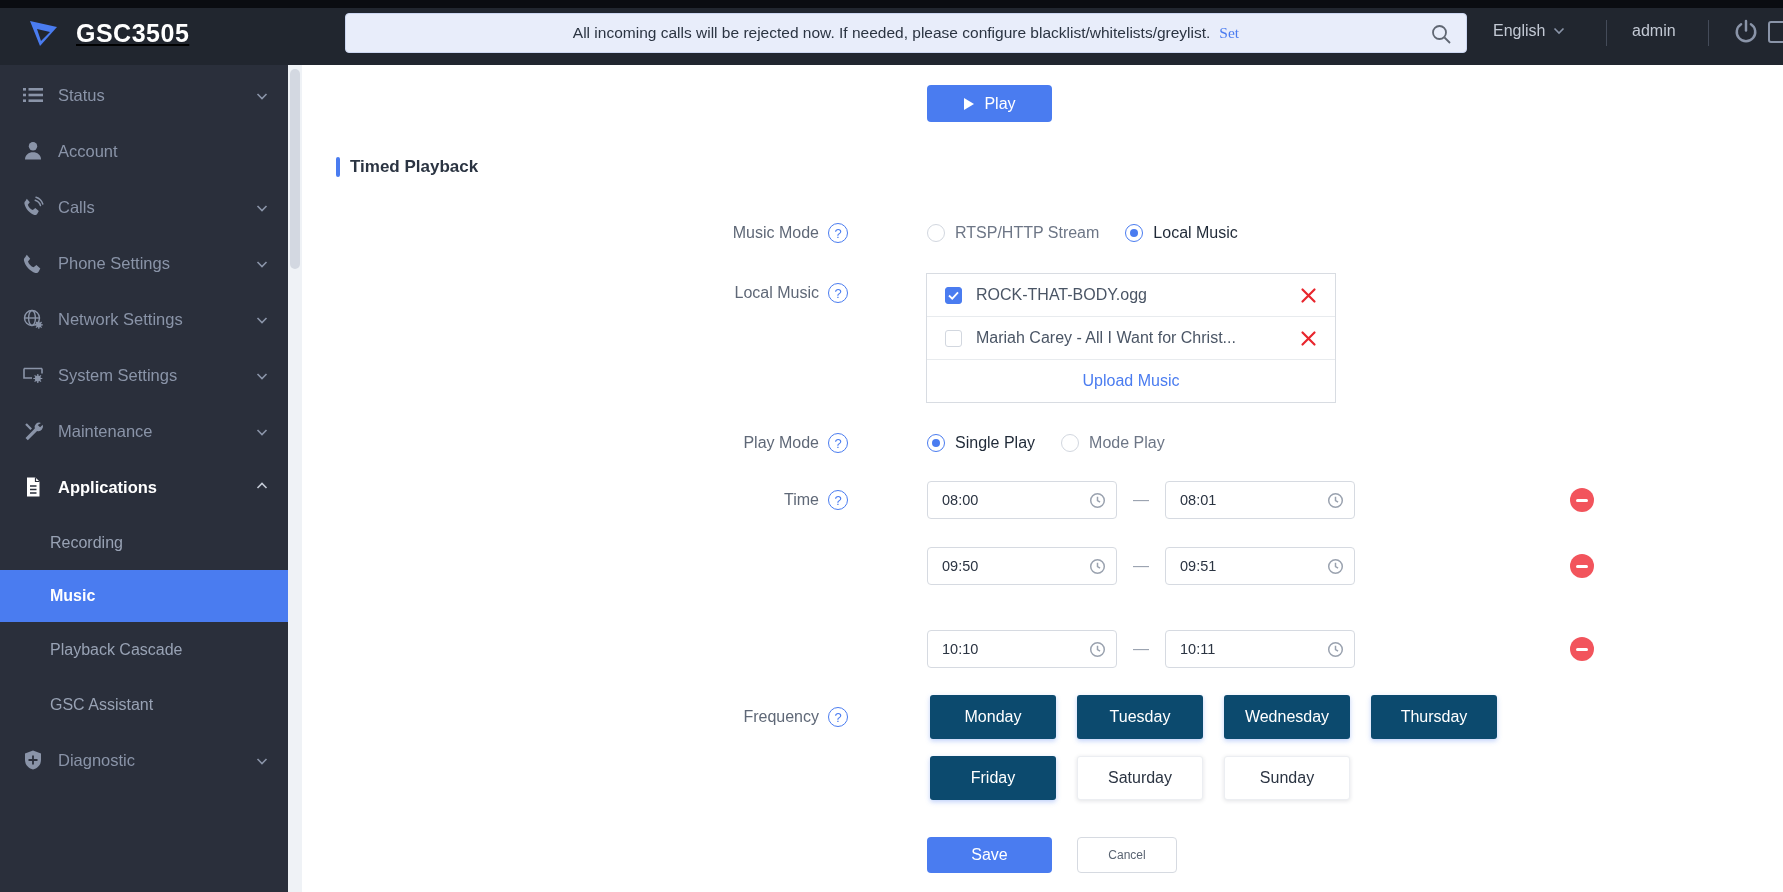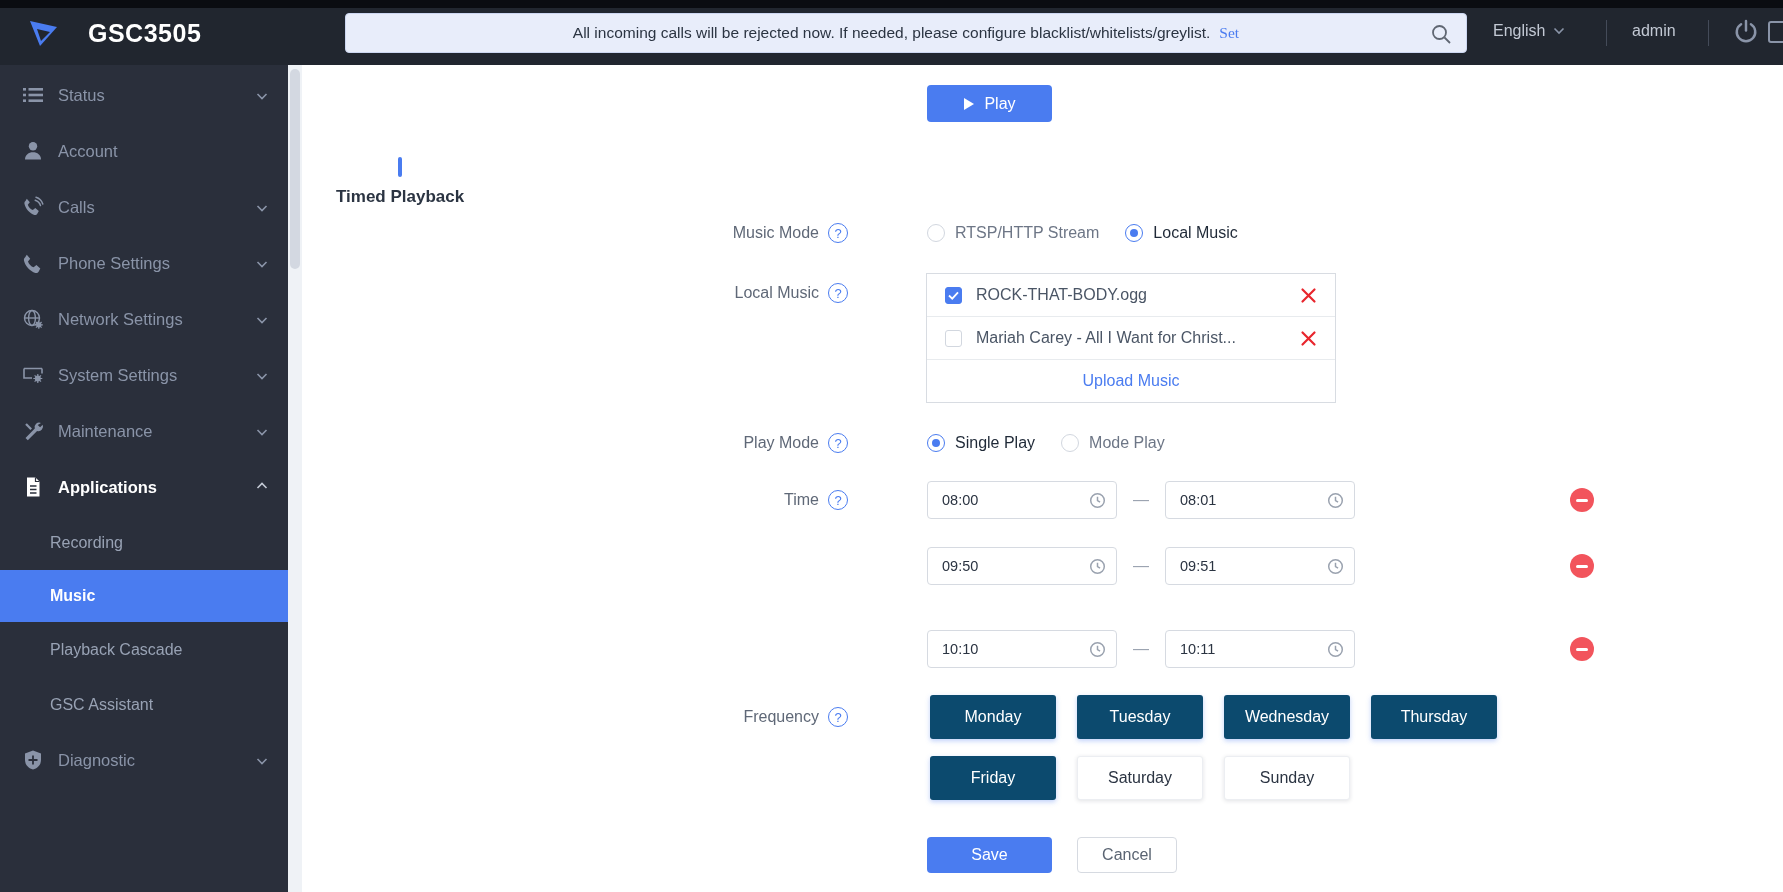--- a/index.html
+++ b/index.html
@@ -2,21 +2,21 @@
 <html><head>
 <meta charset="utf-8">
 <style>
   * { margin:0; padding:0; box-sizing:border-box; }
   html,body { width:1783px; height:892px; overflow:hidden; background:#fff;
               font-family:"Liberation Sans", sans-serif; }
 
   
   .top-strip { position:absolute; top:0; left:0; width:1783px; height:8px; background:#0a0c11; z-index:5; }
   .topbar { position:absolute; top:0; left:0; width:1783px; height:65px; background:#21262f; z-index:4; }
-  .logo-wrap { position:absolute; left:26px; top:16px; display:flex; align-items:center; gap:28px; }
+  .logo-wrap { position:absolute; left:26px; top:16px; display:flex; align-items:center; gap:16px;text-decoration:underline; }
   .logo-title { color:#fff; font-size:25px; font-weight:700; letter-spacing:.5px; }
   .notif { position:absolute; left:345px; top:13px; width:1122px; height:40px; background:#e8edfa;
            border:1px solid #ccd6f0; border-radius:4px; display:flex; align-items:center;
            justify-content:center; gap:9px; }
   .notif-msg { color:#2b3442; font-size:15.5px; }
   .notif-set { color:#4a7cf0; font-size:15.5px; cursor:pointer;font-family:Liberation Serif, serif; }
   .notif-search { position:absolute; right:14px; top:9px; }
   .lang { position:absolute; left:1493px; top:22px; color:#c3c9d4; font-size:16px; display:flex; align-items:center; gap:8px; cursor:pointer; }
   .tb-divider { position:absolute; top:20px; width:1px; height:26px; background:#444b59; }
   .tb-user { position:absolute; left:1632px; top:22px; color:#c3c9d4; font-size:16px; cursor:pointer; }
@@ -43,21 +43,21 @@
   .lbl { position:absolute; left:0; width:546px; height:100%; display:flex; justify-content:flex-end;
          align-items:center; gap:9px; color:#5f6877; font-size:16px; }
   .help { width:20px; height:20px; border:1.5px solid #4a7cf0; border-radius:50%; color:#4a7cf0;
           font-size:13px; display:inline-flex; align-items:center; justify-content:center; cursor:pointer; flex:none; }
   .ctrl { position:absolute; left:625px; top:0; height:100%; display:flex; align-items:center; }
 
   .btn-blue { background:#4a7cf0; color:#fff; border:none; border-radius:4px; font-size:16px;
               font-family:"Liberation Sans",sans-serif; cursor:pointer; }
   .btn-play { position:absolute; left:625px; top:20px; width:125px; height:37px; display:flex;
               align-items:center; justify-content:center; gap:9px; }
-  .section-head { position:absolute; left:34px; top:92px; display:flex; align-items:center; gap:10px;flex-direction:column; }
+  .section-head { position:absolute; left:34px; top:92px; display:flex; align-items:flex-end; gap:10px; }
   .section-bar { width:4px; height:20px; background:#4a7cf0; border-radius:2px; }
   .section-title { color:#2b3442; font-size:17px; font-weight:700; }
 
   .radio { width:18px; height:18px; border:1.5px solid #d2d7df; border-radius:50%; background:#fff;
            margin-right:10px; flex:none; cursor:pointer; }
   .radio.on { border-color:#4a7cf0; display:flex; align-items:center; justify-content:center; }
   .radio.on::after { content:""; width:8px; height:8px; border-radius:50%; background:#4a7cf0; }
   .opt { display:flex; align-items:center; font-size:16px; color:#6d7686; margin-right:26px; cursor:pointer; }
   .opt.sel { color:#1f2937; }
 
@@ -82,21 +82,21 @@
              display:flex; align-items:center; justify-content:center; }
   .del-btn::after { content:""; width:12px; height:3px; background:#fff; border-radius:2px; }
 
   .daybtn { width:126px; height:44px; margin-right:21px; border-radius:3px; font-size:16px;
             font-family:"Liberation Sans",sans-serif; cursor:pointer; }
   .daybtn.on { background:#0c4a6e; color:#fff; border:none; box-shadow:0 2px 5px rgba(74,124,240,.35); }
   .daybtn.off { background:#fff; color:#2b3442; border:1px solid #eceef2; box-shadow:0 1px 4px rgba(40,50,70,.14); }
 
   .btn-save { position:absolute; left:625px; top:772px; width:125px; height:36px; }
   .btn-cancel { position:absolute; left:775px; top:772px; width:100px; height:36px; background:#fff;
-                color:#5a6472; border:1px solid #d6dae1; border-radius:4px; font-size:16px;
+                color:#5a6472; border:1px solid #d6dae1; border-radius:4px; font-size:12px;
                 font-family:"Liberation Sans",sans-serif; cursor:pointer; }
 </style>
 </head>
 <body>
 
 <div class="top-strip"></div>
 <header class="topbar">
   <div class="logo-wrap">
     <svg width="34" height="34" viewBox="0 0 34 34">
       <path d="M4 5 L31 11 L14 30 Z" fill="#4a7cf0"></path>

